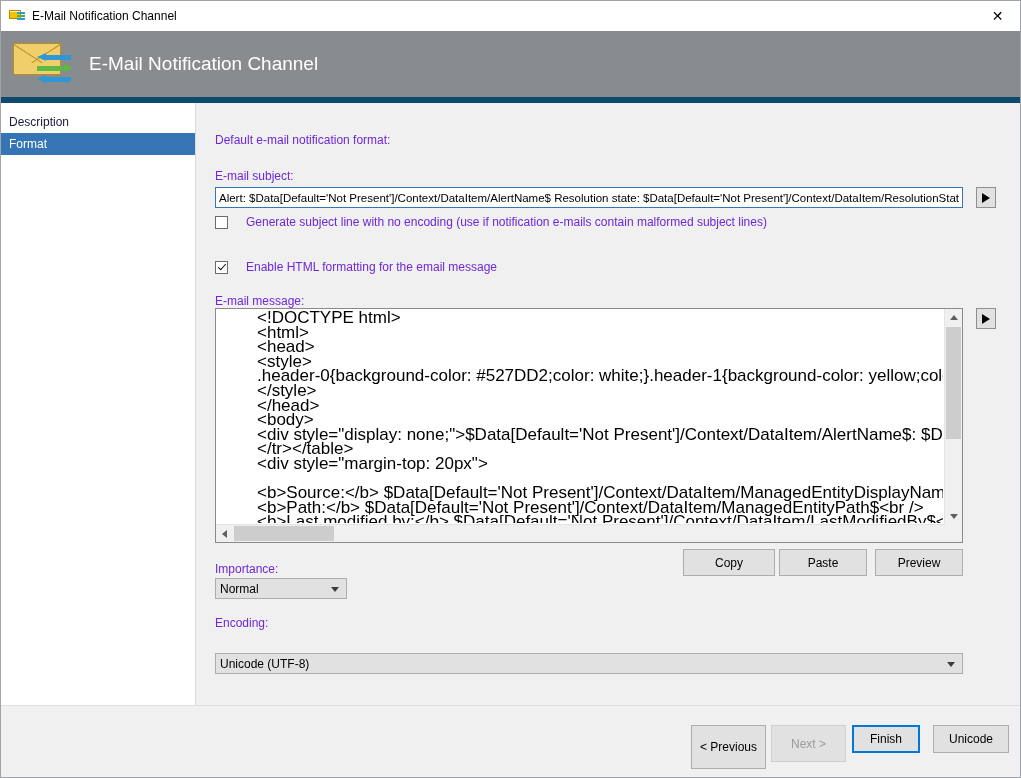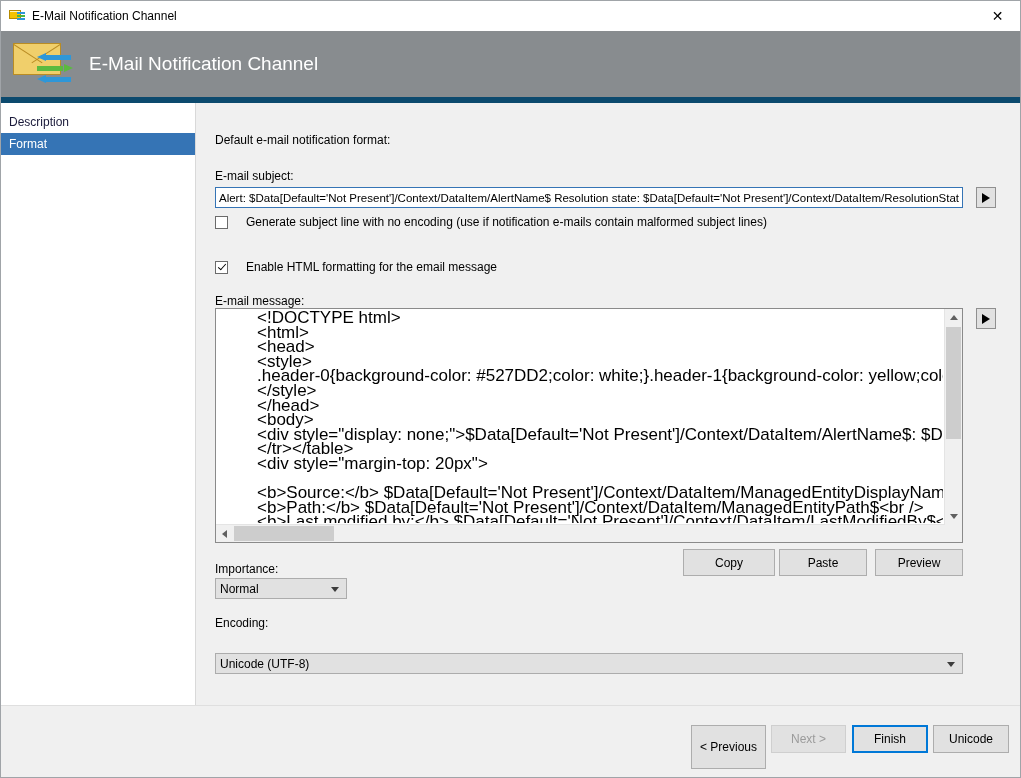--- a/index.html
+++ b/index.html
@@ -196,21 +196,21 @@
   .content {
     flex: 1 1 auto;
     background: #f0f0f0;
     position: relative;
     padding: 0;
     box-sizing: border-box;
     overflow: hidden;
   }
   .lbl {
     font-size: 12px;
-    color: #000000;
+    color: #6d28d9;
     white-space: nowrap;
   }
   .row-abs { position: absolute; }
 
   
   .subject-input {
     box-sizing: border-box;
     width: 748px;
     height: 21px;
     border: 1px solid #3574b5;
@@ -508,18 +508,18 @@
       <div class="combo row-abs" style="left:19px; top:529px; width:748px;">
         <span>Unicode (UTF-8)</span>
         <span class="cchev"></span>
       </div>
 
     </div>
   </div>
 
   <div class="footer">
     <div class="btn row-abs" style="left:690px; top:19px; width:75px; height:44px;">&lt; Previous</div>
-    <div class="btn disabled row-abs" style="left:770px; top:19px; width:75px; height:28px;">Next &gt;</div>
-    <div class="btn default row-abs" style="left:851px; top:19px; width:76px; height:28px;">Finish</div>
+    <div class="btn disabled row-abs" style="left:770px; top:19px; width:75px; height:37px;">Next &gt;</div>
+    <div class="btn default row-abs" style="left:851px; top:19px; width:68px; height:28px;">Finish</div>
     <div class="btn row-abs" style="left:932px; top:19px; width:76px; height:28px;">Unicode</div>
   </div>
 
 </div>
 
 </body></html>

